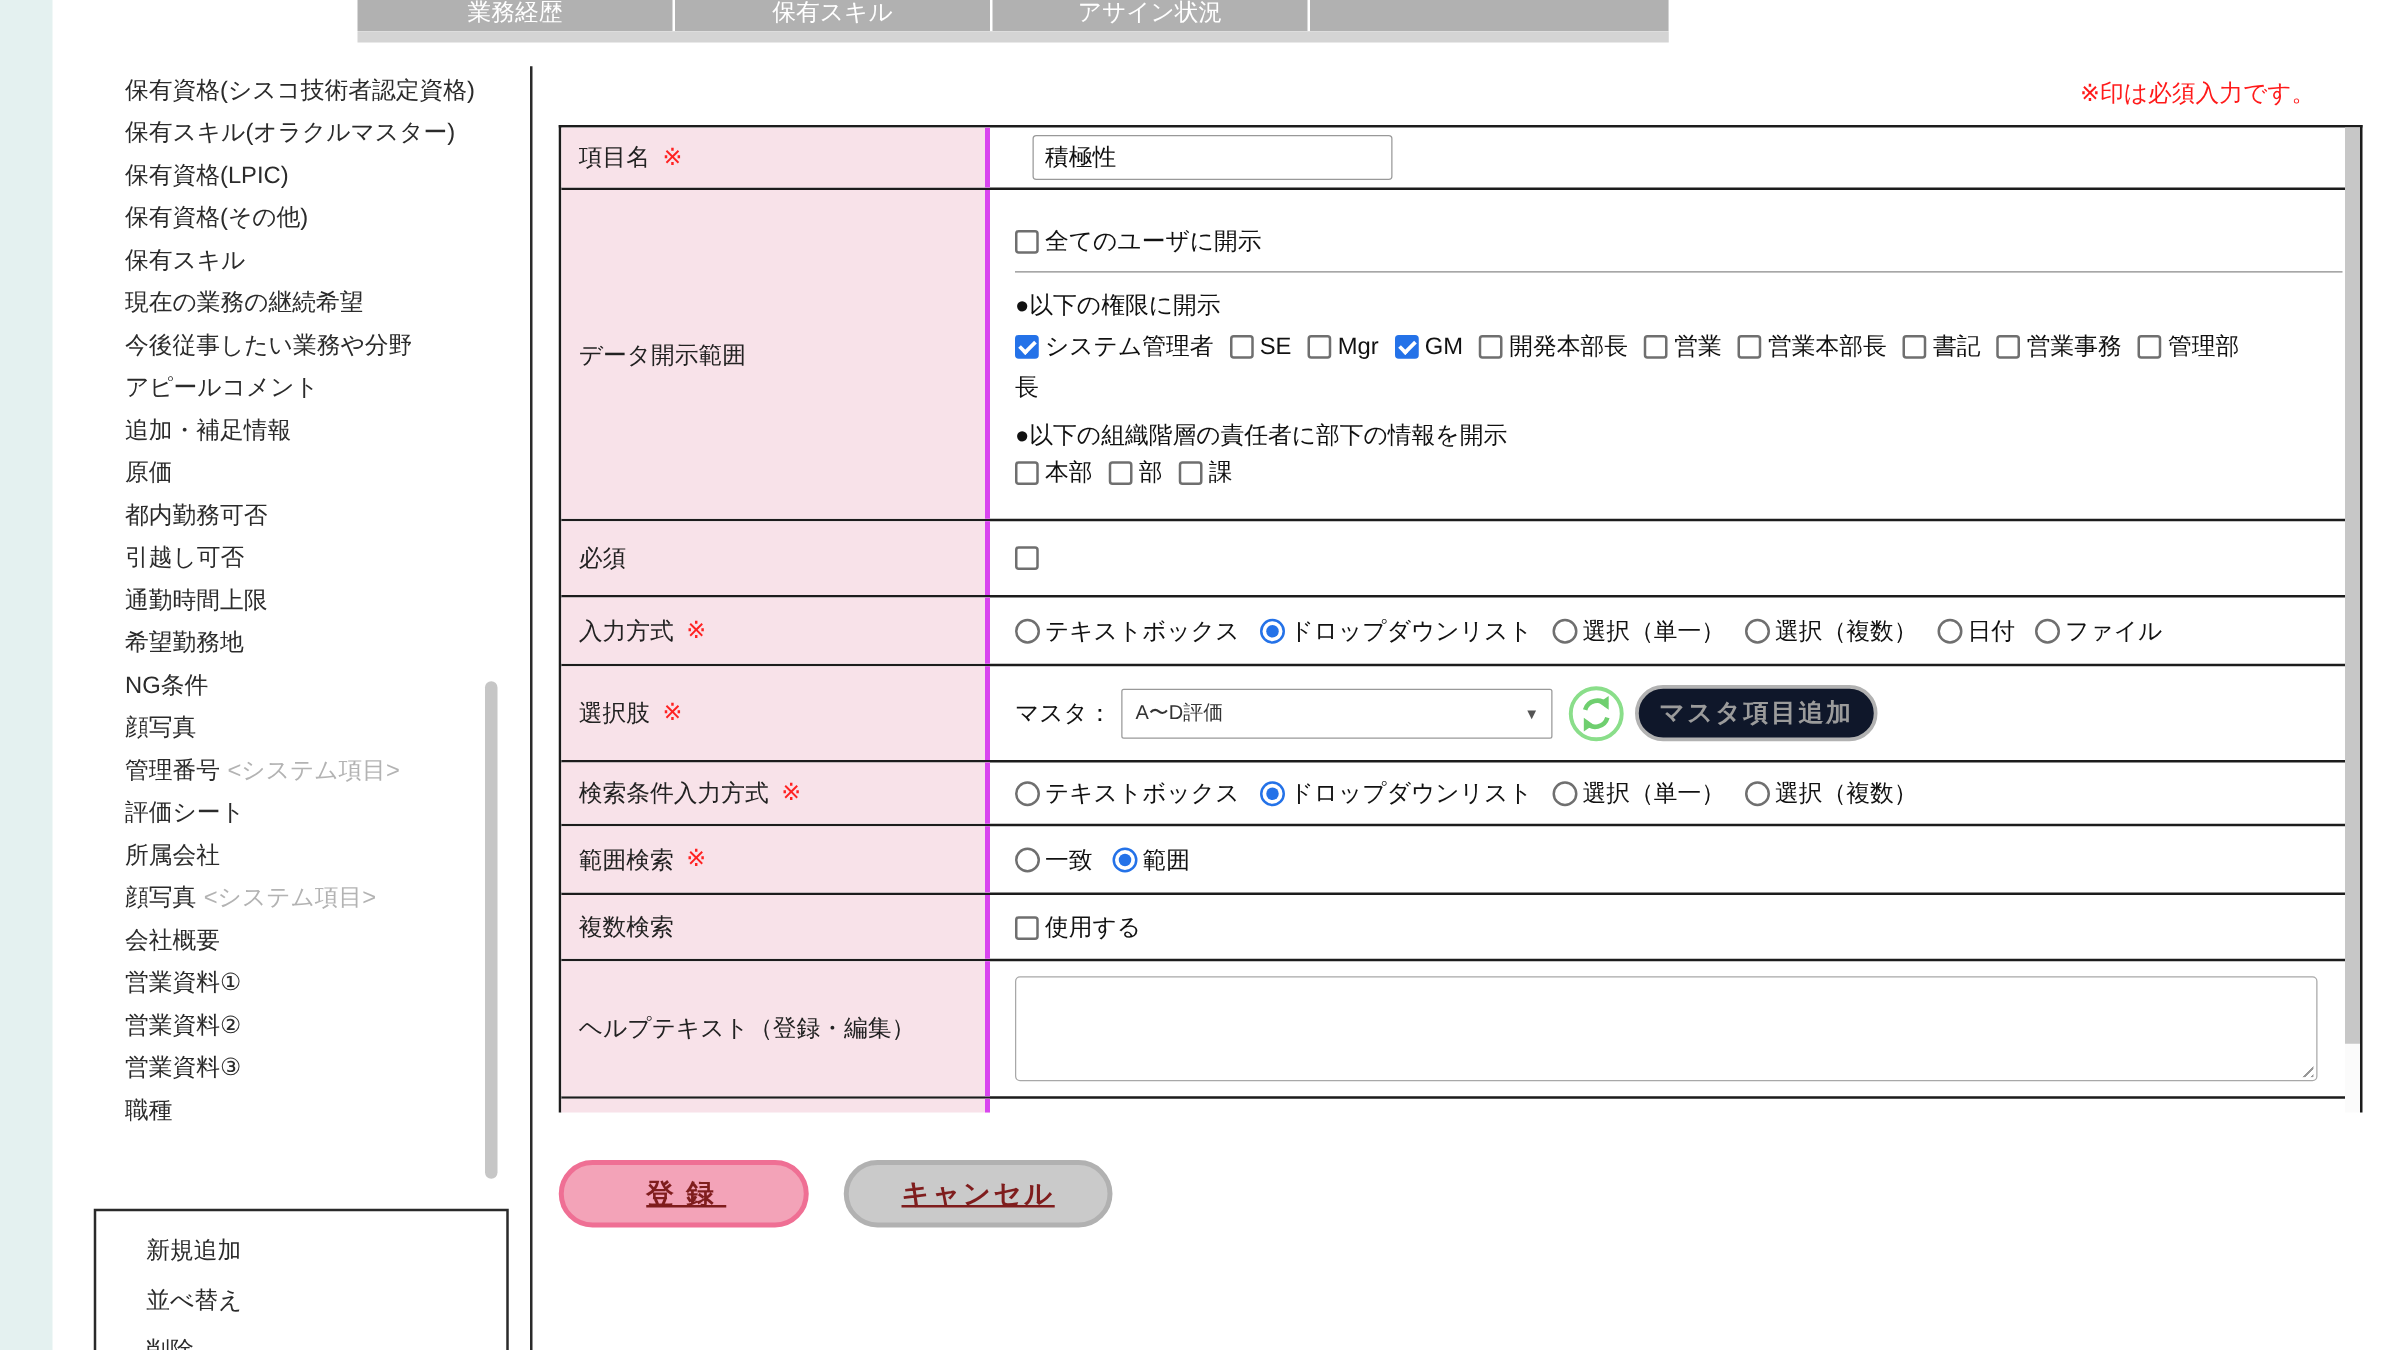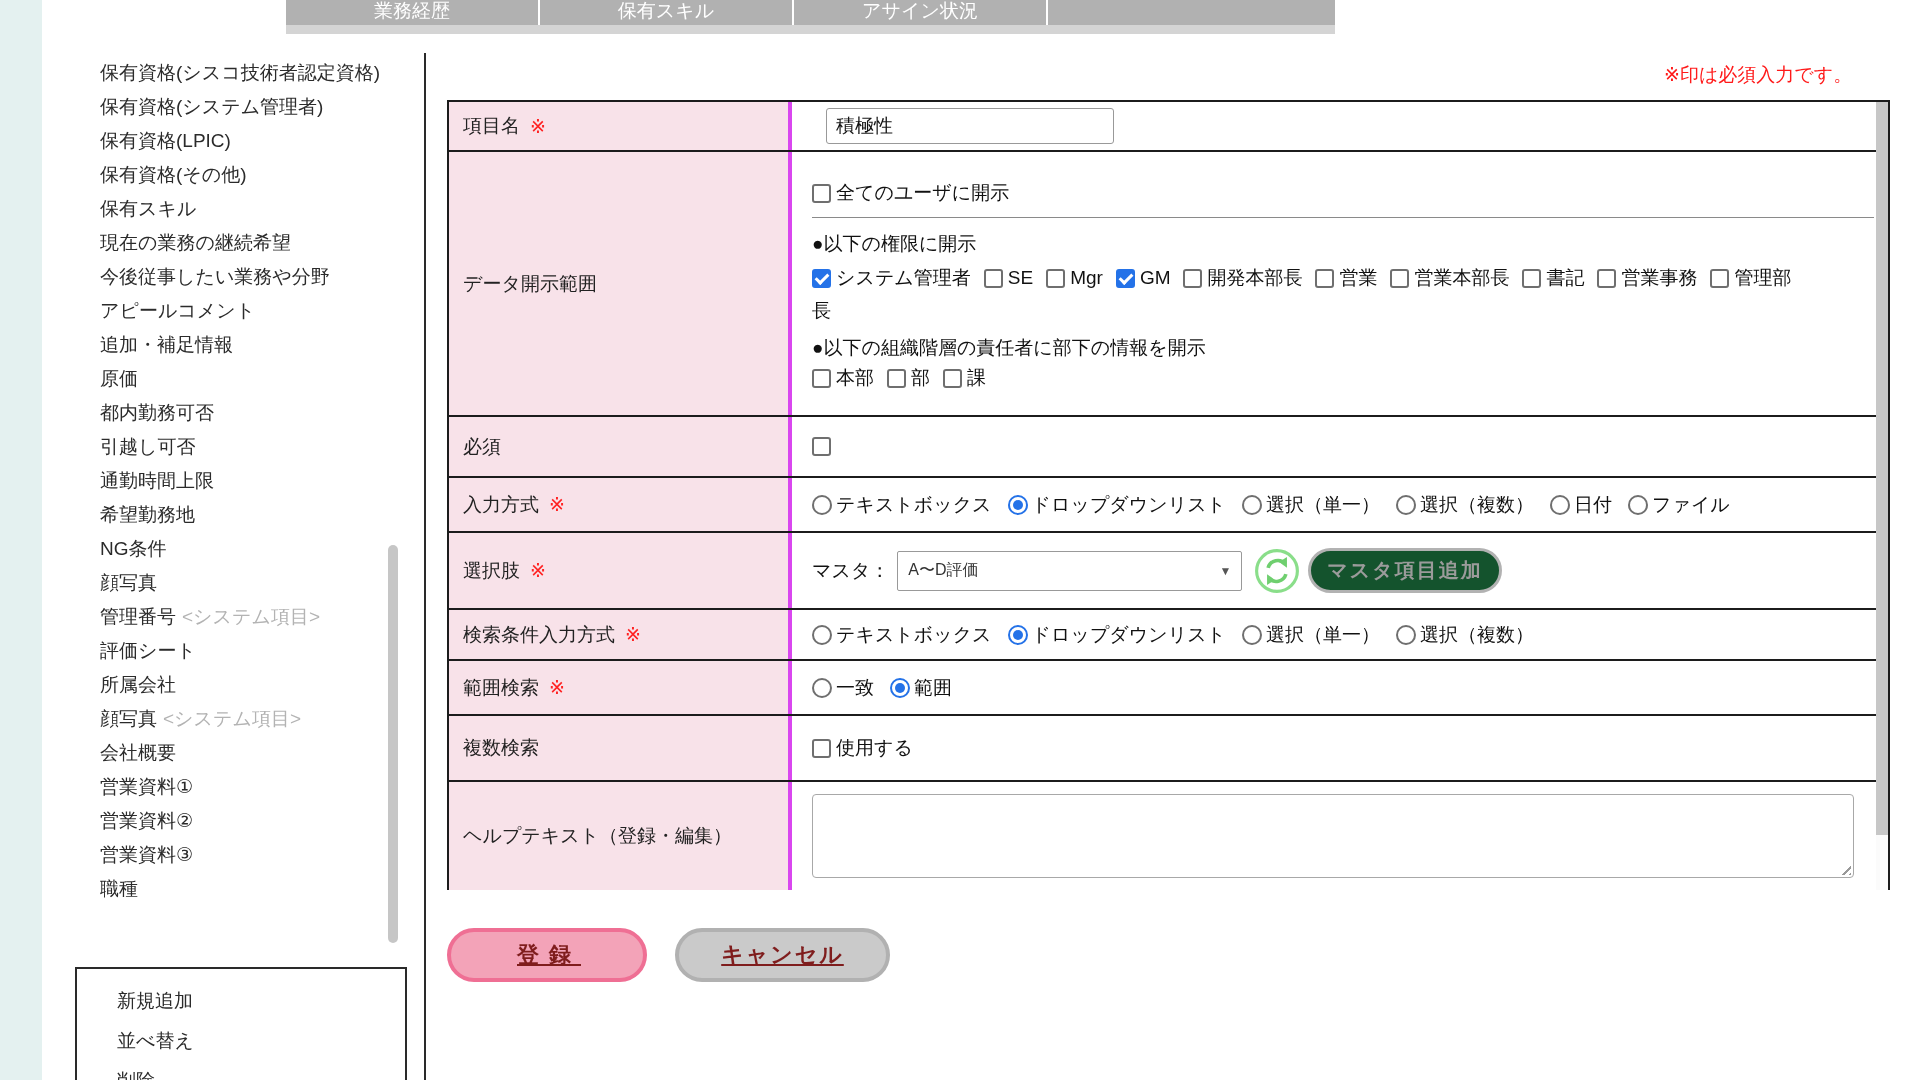--- a/index.html
+++ b/index.html
@@ -38,21 +38,21 @@
                border:2px solid #1c1c1c; border-bottom:none; box-sizing:border-box;
                overflow:hidden; background:#fff; }
   .frow { display:flex; border-bottom:2px solid #1c1c1c; box-sizing:border-box; }
   .flabel { flex:0 0 343px; width:343px; background:#f8e2e9; border-right:4px solid #d946ef;
             display:flex; align-items:center; padding-left:14px; box-sizing:border-box;
             font-size:19px; color:#222; }
   .req { color:#f22; margin-left:10px; }
   .fcontent { flex:1; display:flex; align-items:center; padding-left:20px; box-sizing:border-box;
               font-size:19px; color:#111; }
   .r1 { height:50px; } .r2 { height:265px; } .r3 { height:61px; } .r4 { height:55px;text-align:right; }
-  .r5 { height:77px; } .r6 { height:51px; } .r7 { height:55px; } .r8 { height:66px; }
+  .r5 { height:77px; } .r6 { height:51px; } .r7 { height:55px; } .r8 { height:53px; }
   .r9 { height:110px; } .r10 { height:62px; }
   .col { flex-direction:column; align-items:flex-start; justify-content:center; padding-top:6px; }
 
   .txt-input { width:268px; height:34px; border:1px solid #999; border-radius:3px;
                font-size:19px; padding:0 9px; margin-left:14px; font-family:inherit; color:#111; }
   .sep { width:1062px; border:none; border-top:1px solid #8a8a8a; margin:11px 0 13px 0; }
   .permwrap { width:1000px; word-break:break-all; line-height:33px; margin-top:2px; }
   .permline { margin:4px 0 2px 0; }
 
   
@@ -68,21 +68,21 @@
   .rd.on::after { content:""; position:absolute; left:3px; top:3px; width:10px; height:10px;
                   border-radius:50%; background:#2472e8; }
   .rditem { margin-right:16px; white-space:nowrap; }
 
   .master-label { margin-right:8px; }
   .select { width:345px; height:40px; border:1px solid #999; border-radius:2px; background:#fff;
             display:flex; align-items:center; justify-content:space-between; padding:0 10px;
             box-sizing:border-box; font-size:16px; color:#333; margin-right:12px; cursor:default; }
   .select .arrow { color:#555; font-size:12px; }
   .refresh-btn { width:46px; height:46px; margin-right:8px; background:none; border:none; padding:0; }
-  .pill-btn { border:3px solid #b2b2b2; border-radius:24px; background:#14532d; color:#9b9b9b;
+  .pill-btn { border:3px solid #b2b2b2; border-radius:24px; background:#0f172a; color:#9b9b9b;
               font-weight:bold; font-size:20px; padding:6px 16px; letter-spacing:2px; font-family:inherit; }
 
   .ta { background:#fff; border:1px solid #a8a8a8; border-radius:4px; position:relative; }
   .ta::after { content:""; position:absolute; right:2px; bottom:2px; width:13px; height:13px;
                background:repeating-linear-gradient(135deg, transparent 0 3px, #999 3px 4.5px);
                clip-path:polygon(100% 0, 100% 100%, 0 100%); }
   .ta-help { width:1040px; height:82px; }
   .ta-clip { width:1040px; height:46px; margin-top:12px; }
   .r10 .fcontent { align-items:flex-start; }
 
@@ -121,21 +121,21 @@
     </div>
   <div class="tab-filler"></div>
   </div>
 <div class="tab-understrip"></div>
 
 <div class="sidebar">
   <ul>
 
       <li><span>保有資格(シスコ技術者認定資格)</span><span class="suffix"></span></li>
 
-      <li><span>保有資格(システム管理者)</span><span class="suffix"></span></li>
+      <li><span>保有スキル(オラクルマスター)</span><span class="suffix"></span></li>
 
       <li><span>保有資格(LPIC)</span><span class="suffix"></span></li>
 
       <li><span>保有資格(その他)</span><span class="suffix"></span></li>
 
       <li><span>保有スキル</span><span class="suffix"></span></li>
 
       <li><span>現在の業務の継続希望</span><span class="suffix"></span></li>
 
       <li><span>今後従事したい業務や分野</span><span class="suffix"></span></li>

